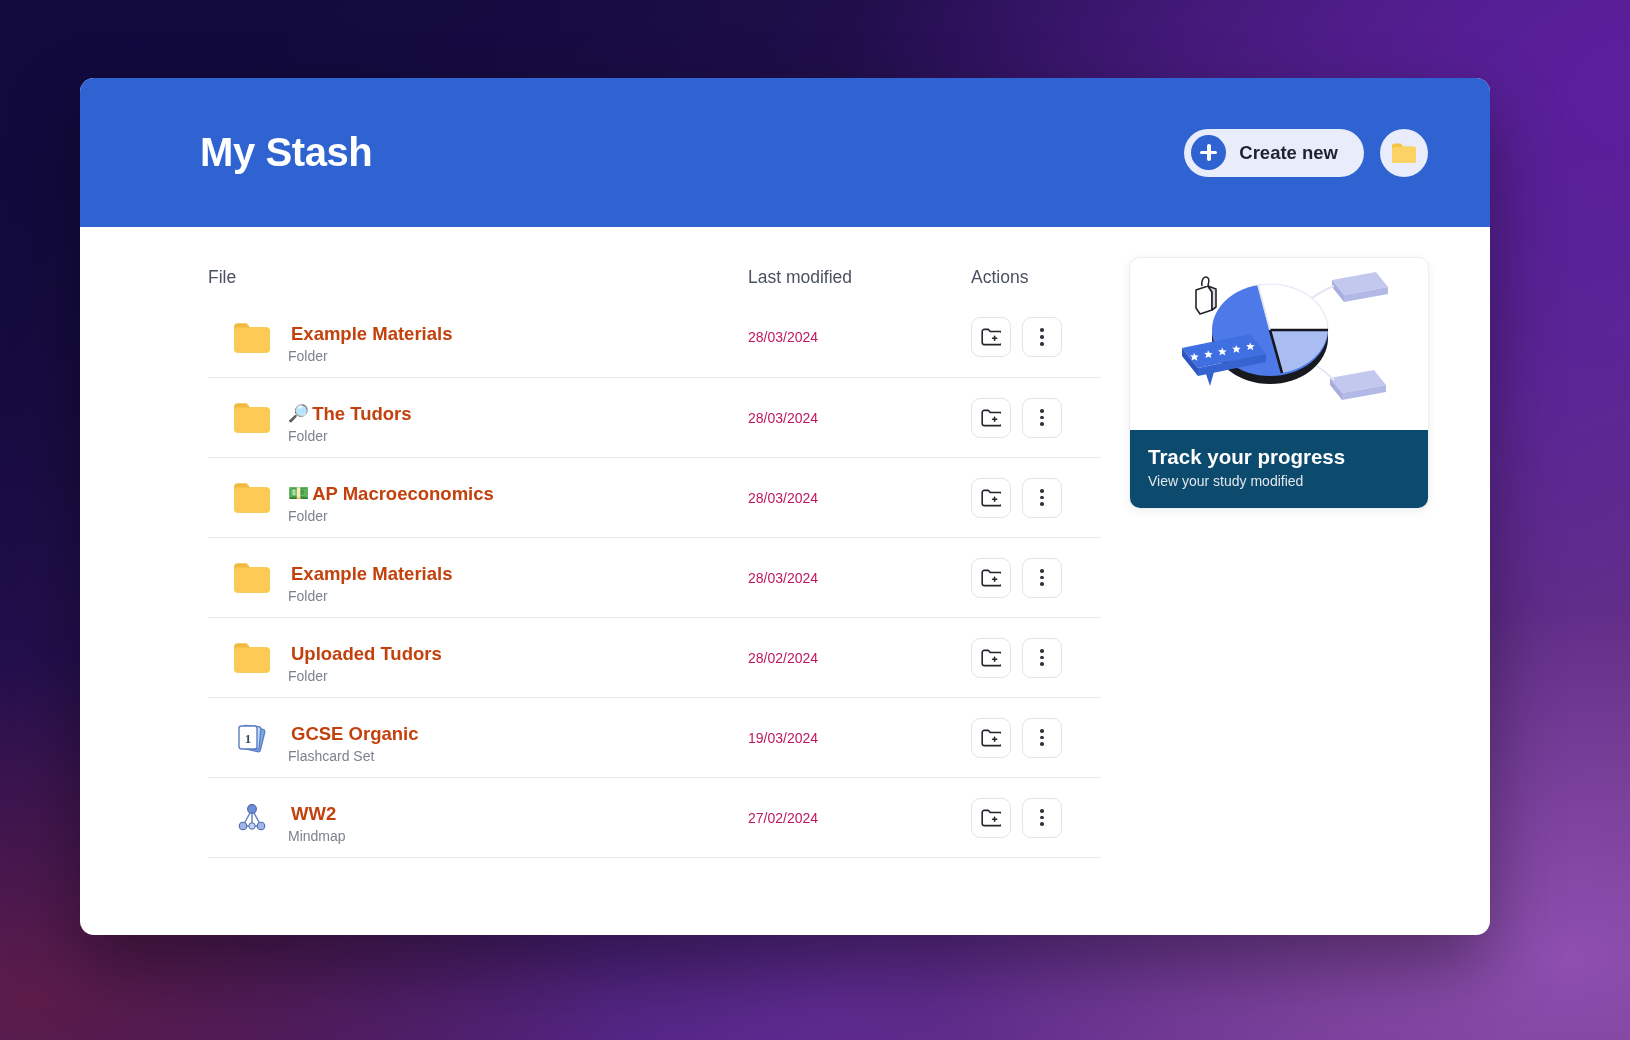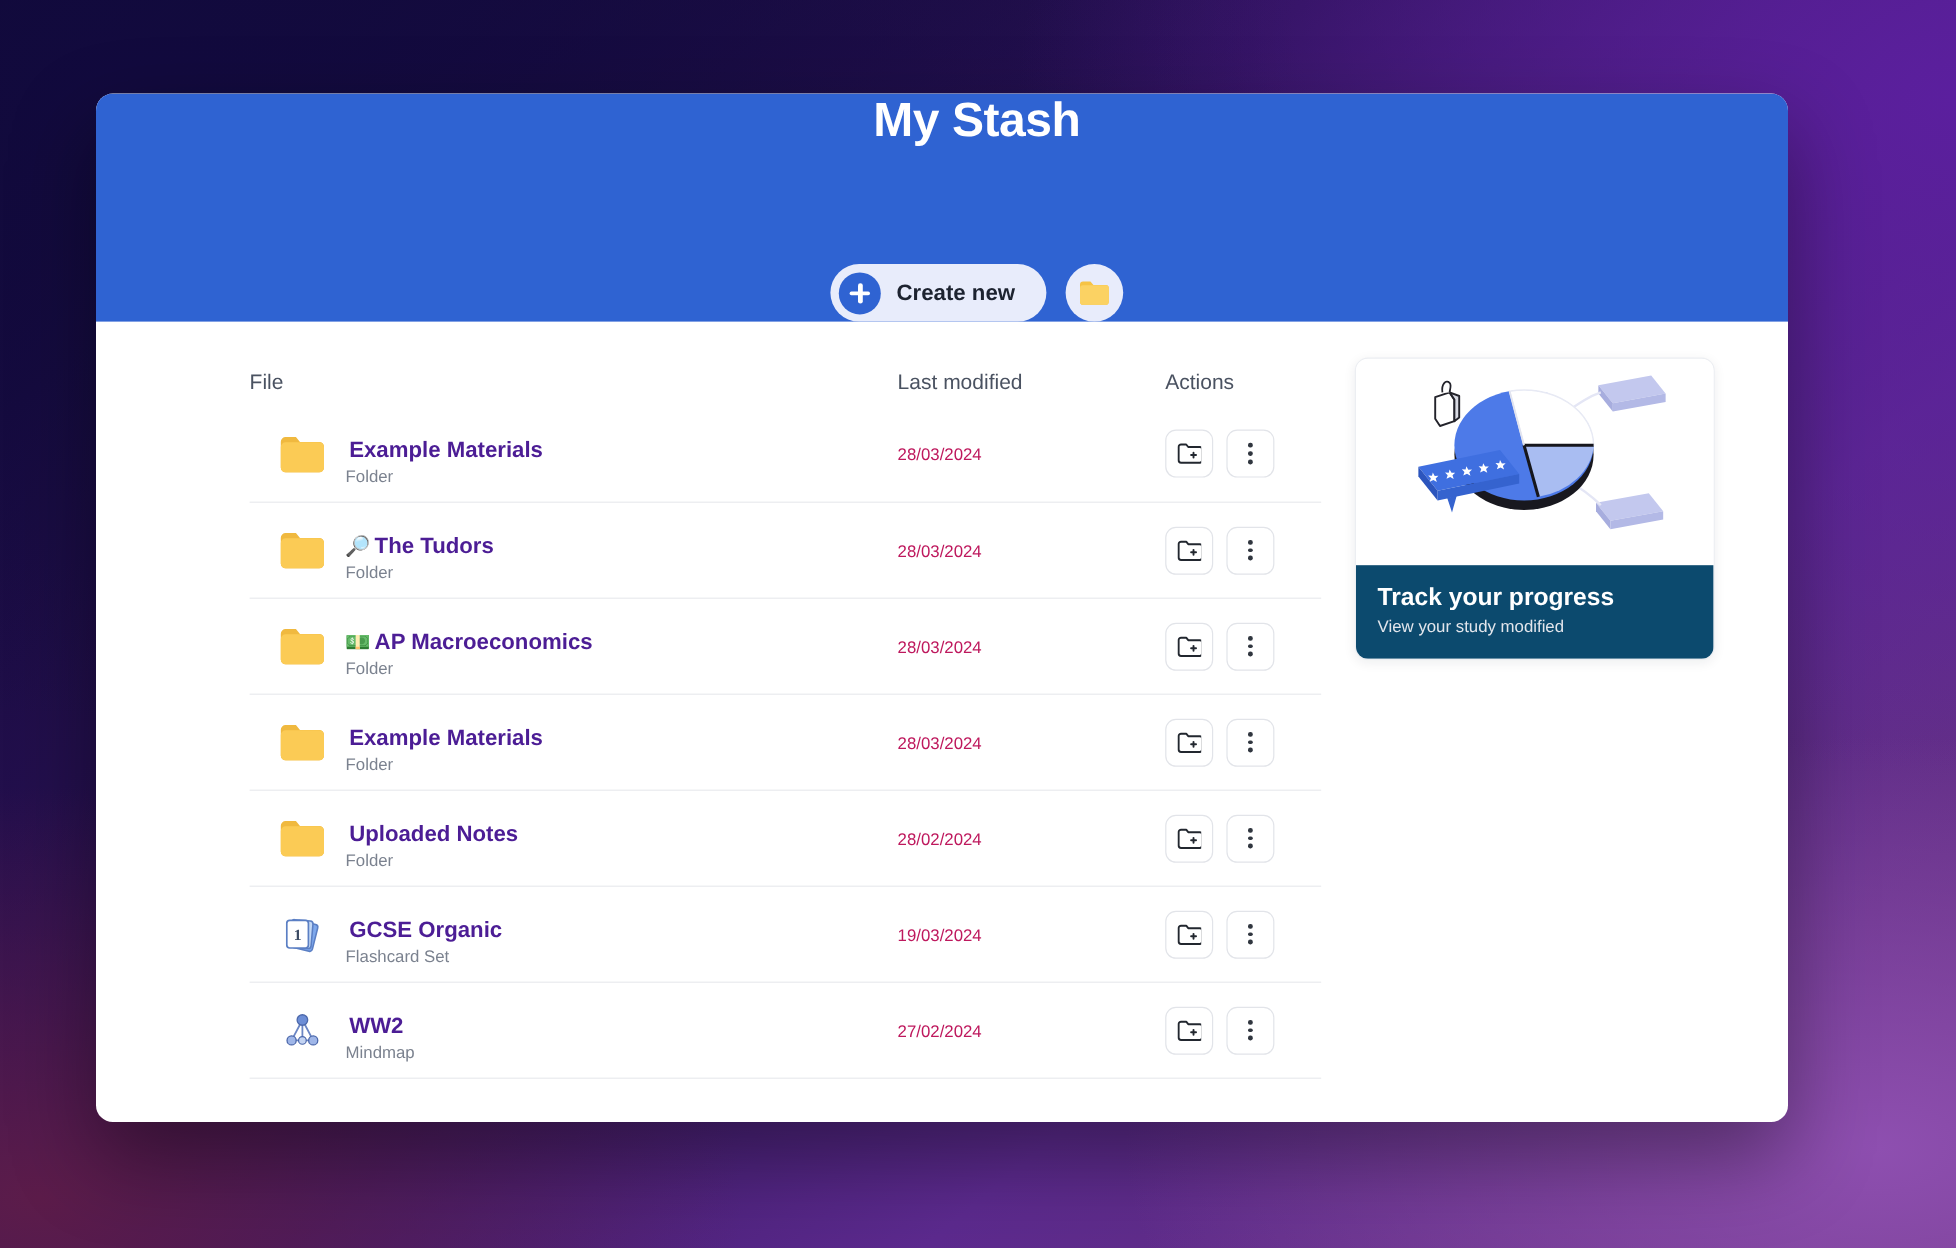--- a/index.html
+++ b/index.html
@@ -31,27 +31,26 @@
     width: 1410px;
     height: 857px;
     background: #ffffff;
     border-radius: 14px;
     overflow: hidden;
     box-shadow: 0 30px 70px rgba(0,0,0,0.38);
   }
 
   
   .app-header {
-    height: 190px;
+    height: 149px;
     background: #2f63d2;
     display: flex;
     align-items: center;
     justify-content: space-between;
     padding: 0 62px 0 120px;
-    flex-direction: column;
   }
 
   .app-title {
     color: #ffffff;
     font-size: 40px;
     font-weight: bold;
     letter-spacing: -0.4px;
   }
 
   .header-actions {
@@ -160,23 +159,23 @@
     height: 40px;
     flex: none;
     display: flex;
     align-items: center;
     justify-content: center;
   }
   .row-texts { display: flex; flex-direction: column; gap: 3px; }
   .row-name {
     font-size: 18.5px;
     font-weight: bold;
-    color: #4c1d95;
-    display: flex;
-    align-items: flex-end;
+    color: #c2410c;
+    display: flex;
+    align-items: flex-start;
     gap: 3px;
     margin-top: 12px;
   }
   .row-emoji { font-size: 17px; }
   .row-type { font-size: 14px; color: #7b828f; }
 
   .cell-modified {
     width: 223px;
     flex: none;
     font-size: 14px;
@@ -424,21 +423,21 @@
           <div class="cell-file">
             <span class="row-icon">
               <svg width="38" height="31" viewBox="0 0 38 31">
                 <path d="M1 5.2A4 4 0 0 1 5 1.2h8.6l3.4 4.1H33a4 4 0 0 1 4 4v17.4a4 4 0 0 1-4 4H5a4 4 0 0 1-4-4Z" fill="#f0b93f"></path>
                 <path d="M1 9.6a4 4 0 0 1 4-4h28a4 4 0 0 1 4 4v17a4 4 0 0 1-4 4H5a4 4 0 0 1-4-4Z" fill="#fbcb55"></path>
               </svg>
             </span>
             <span class="row-texts">
               <span class="row-name">
                 <span class="row-emoji"></span>
-                <span>Uploaded Notes</span>
+                <span>Uploaded Tudors</span>
               </span>
               <span class="row-type">Folder</span>
             </span>
           </div>
           <div class="cell-modified">28/02/2024</div>
           <div class="cell-actions">
             <button class="sq-btn">
               <svg width="20" height="18" viewBox="0 0 20 18">
                 <path d="M1.2 3.4a2 2 0 0 1 2-2h4.3l1.7 2.1h9.6a2 2 0 0 1 2 2v9.1a2 2 0 0 1-2 2H3.2a2 2 0 0 1-2-2Z" fill="none" stroke="#22272f" stroke-width="1.6" stroke-linejoin="round"></path>
                 <path d="M13.6 8.2v4.1M11.6 10.2h4.1" stroke="#22272f" stroke-width="1.6" stroke-linecap="round"></path>

